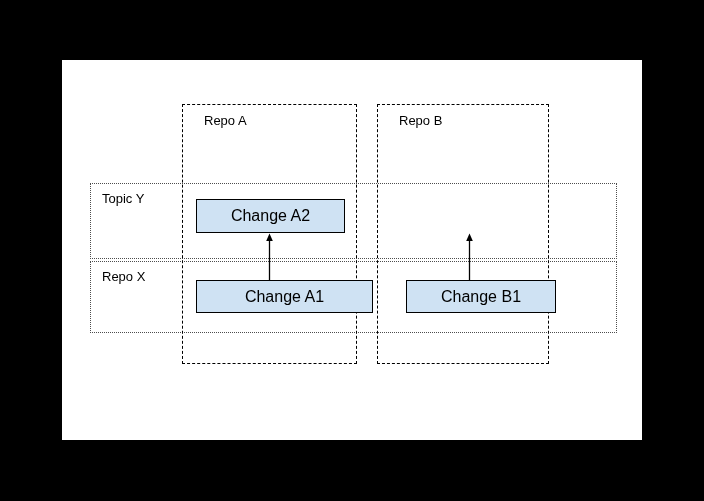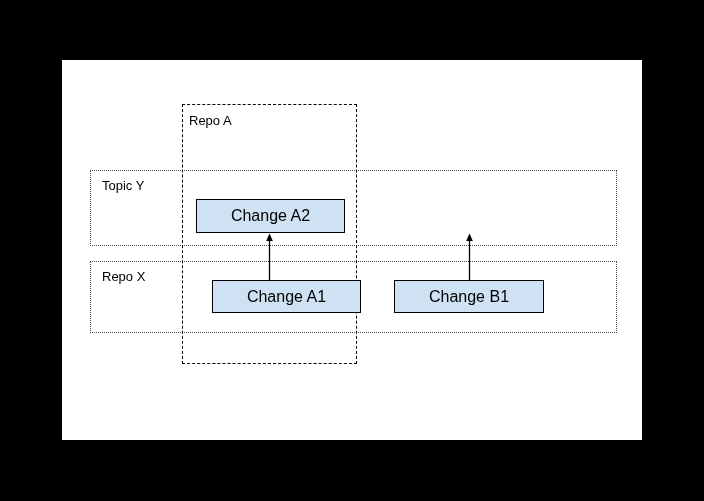--- a/index.html
+++ b/index.html
@@ -22,63 +22,63 @@
     height: 380px;
     background: #ffffff;
   }
 
   
   .topic-row {
     position: absolute;
     border: 1px dotted #4d4d4d;
     background: transparent;
   }
-  .topic-y { left: 28px; top: 110px; width: 527px; height: 76px; text-decoration: underline; }
+  .topic-y { left: 28px; top: 123px; width: 527px; height: 76px; text-decoration: underline; }
   .topic-x { left: 28px; top: 201px; width: 527px; height: 72px; }
   .topic-label {
     position: absolute;
     left: 11px;
     top: 7px;
     font-size: 13px;
     color: #000000;
     white-space: nowrap;
   }
 
   
   .repo-col {
     position: absolute;
     border: 1px dashed #000000;
     background: transparent;
   }
   .repo-a { left: 120px; top: 44px; width: 175px; height: 260px; }
   .repo-b { left: 315px; top: 44px; width: 172px; height: 260px; }
   .repo-label {
     position: absolute;
-    left: 6px;
+    left: 21px;
     top: 8px;
     font-size: 13px;
     color: #000000;
     white-space: nowrap;
   }
 
   
   .change-box {
     position: absolute;
     background: #cfe2f3;
     border: 1px solid #000000;
     display: flex;
     align-items: center;
     justify-content: center;
     font-size: 16px;
     color: #000000;
   }
   .change-a2 { left: 134px; top: 139px; width: 149px; height: 34px; }
-  .change-a1 { left: 150px; top: 220px; width: 149px; height: 33px; }
+  .change-a1 { left: 134px; top: 220px; width: 177px; height: 33px; }
   .change-b2 { left: 332px; top: 139px; width: 150px; height: 34px; }
-  .change-b1 { left: 332px; top: 220px; width: 150px; height: 33px; align-items: center; }
+  .change-b1 { left: 344px; top: 220px; width: 150px; height: 33px; align-items: center; }
 
   
   .arrow-layer {
     position: absolute;
     left: 0;
     top: 0;
     width: 580px;
     height: 380px;
     pointer-events: none;
   }
@@ -92,20 +92,23 @@
     <div class="topic-row topic-y">
       <span class="topic-label">Topic Y</span>
     </div>
     <div class="topic-row topic-x">
       <span class="topic-label">Repo X</span>
     </div>
 
     <div class="repo-col repo-a">
       <span class="repo-label">Repo A</span>
     </div>
+    <div class="repo-col repo-b">
+      <span class="repo-label">Repo B</span>
+    </div>
 
     <div class="change-box change-a2">
       <span>Change A2</span>
     </div>
     <div class="change-box change-a1">
       <span>Change A1</span>
     </div>
     <div class="change-box change-b1">
       <span>Change B1</span>
     </div>

